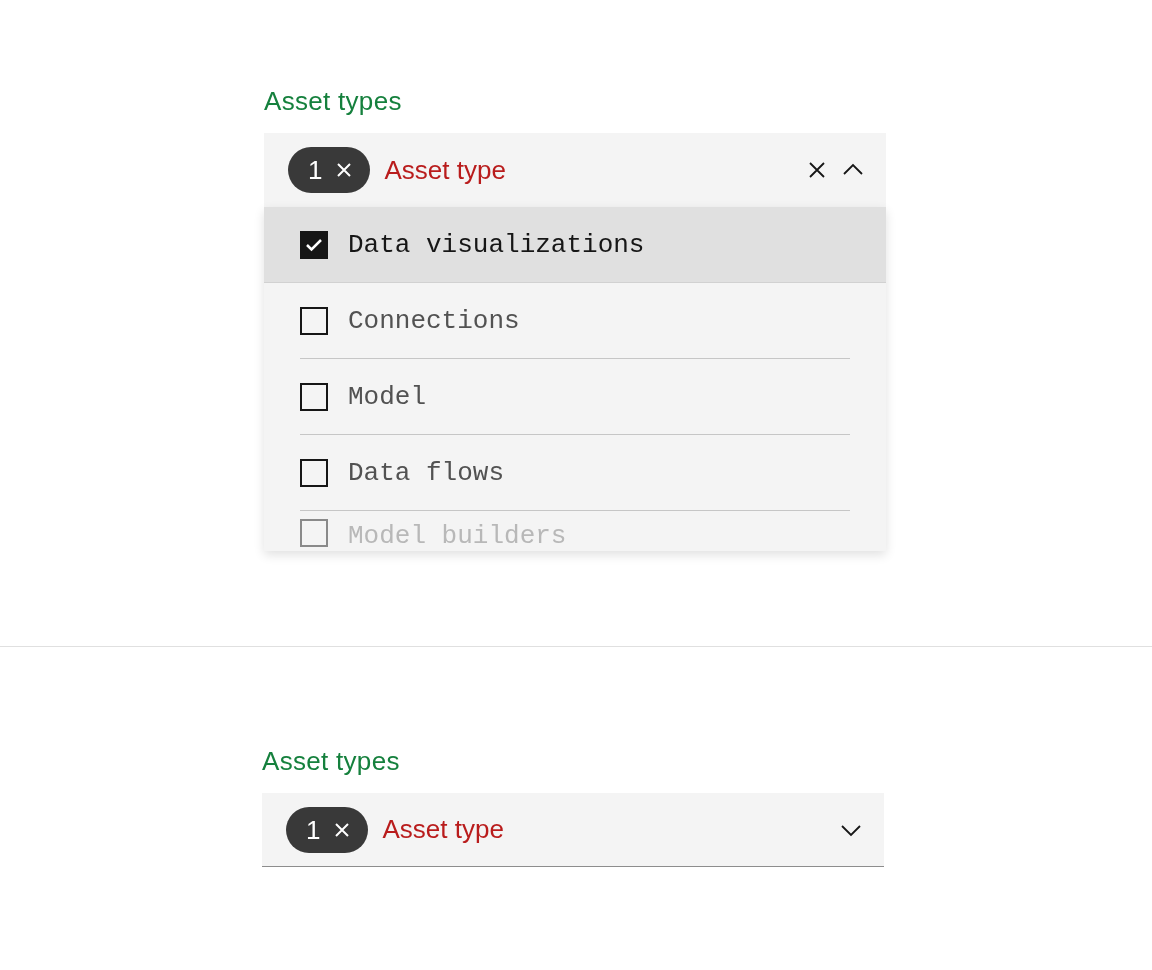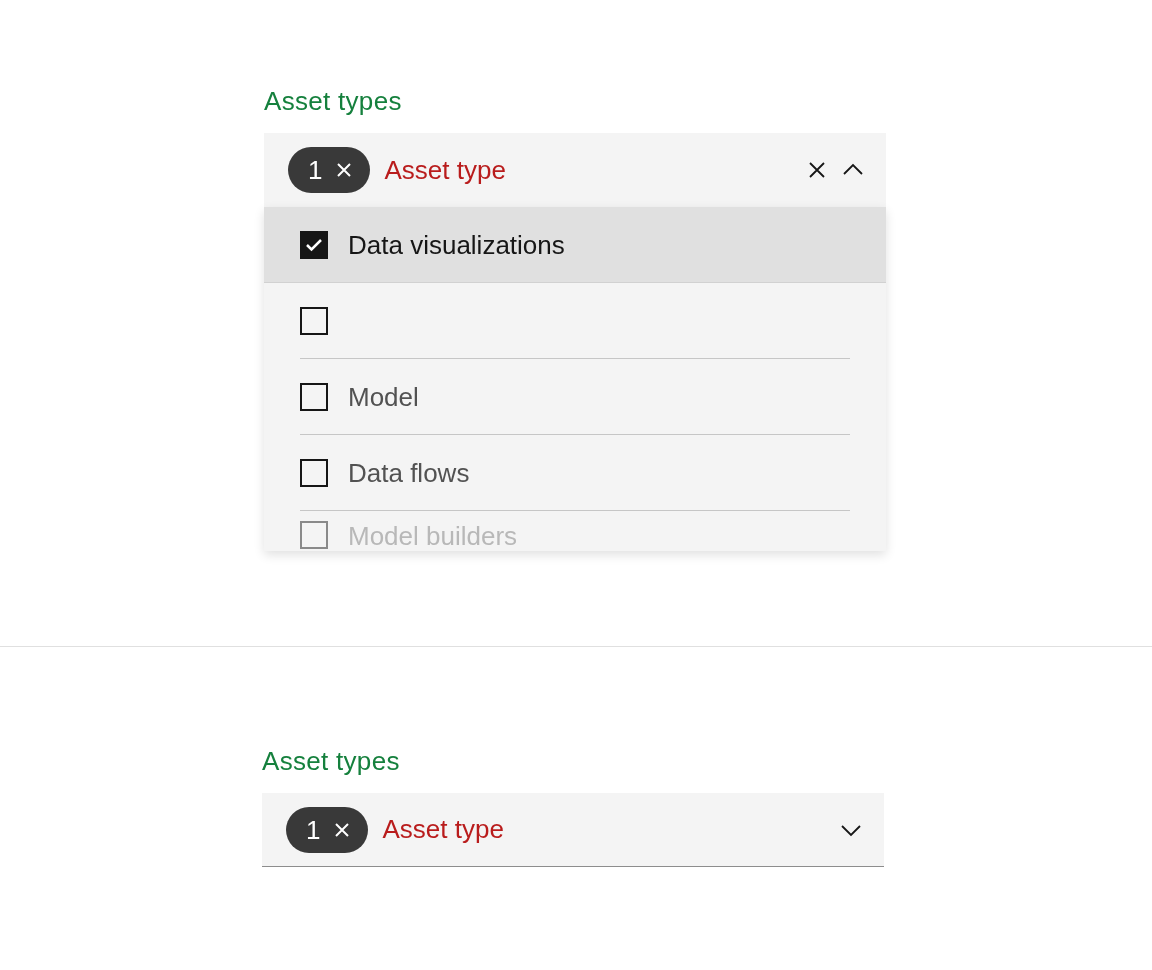--- a/index.html
+++ b/index.html
@@ -108,20 +108,21 @@
       max-height: 344px;
       overflow: hidden;
       position: relative;
     }
     .option {
       height: 76px;
       display: flex;
       align-items: center;
       padding: 0 37px 0 36px;
       position: relative;
+      font-family: Liberation Mono, monospace;
     }
     .option.selected {
       background: #e0e0e0;
     }
     .option-divider {
       position: absolute;
       bottom: 0;
       left: 36px;
       right: 36px;
       height: 1px;
@@ -157,21 +158,21 @@
       font-size: 26px;
     }
     .option.selected .option-label {
       color: #161616;
     }
     .option:not(.selected) .option-label {
       color: #525252;
     }
     .option.partial {
       height: 40px;
-      align-items: center;
+      align-items: flex-start;
       padding-top: 10px;
     }
     .option.partial .option-label {
       color: #b8b8b8;
     }
     .option.partial .checkbox {
       border-color: #8a8a8a;
       margin-top: -2px;
     }
 
@@ -238,20 +239,21 @@
       <div class="checkbox checked">
         <svg viewBox="0 0 18 14">
             <path d="M2 7 L6.5 11.5 L16 2"></path>
           </svg>
       </div>
       <span class="option-label">Data visualizations</span>
       <div class="option-divider"></div>
     </div>
     <div class="option">
       <div class="checkbox"></div>
+      <span class="option-label">Connections</span>
       <div class="option-divider"></div>
     </div>
     <div class="option">
       <div class="checkbox"></div>
       <span class="option-label">Model</span>
       <div class="option-divider"></div>
     </div>
     <div class="option">
       <div class="checkbox"></div>
       <span class="option-label">Data flows</span>

